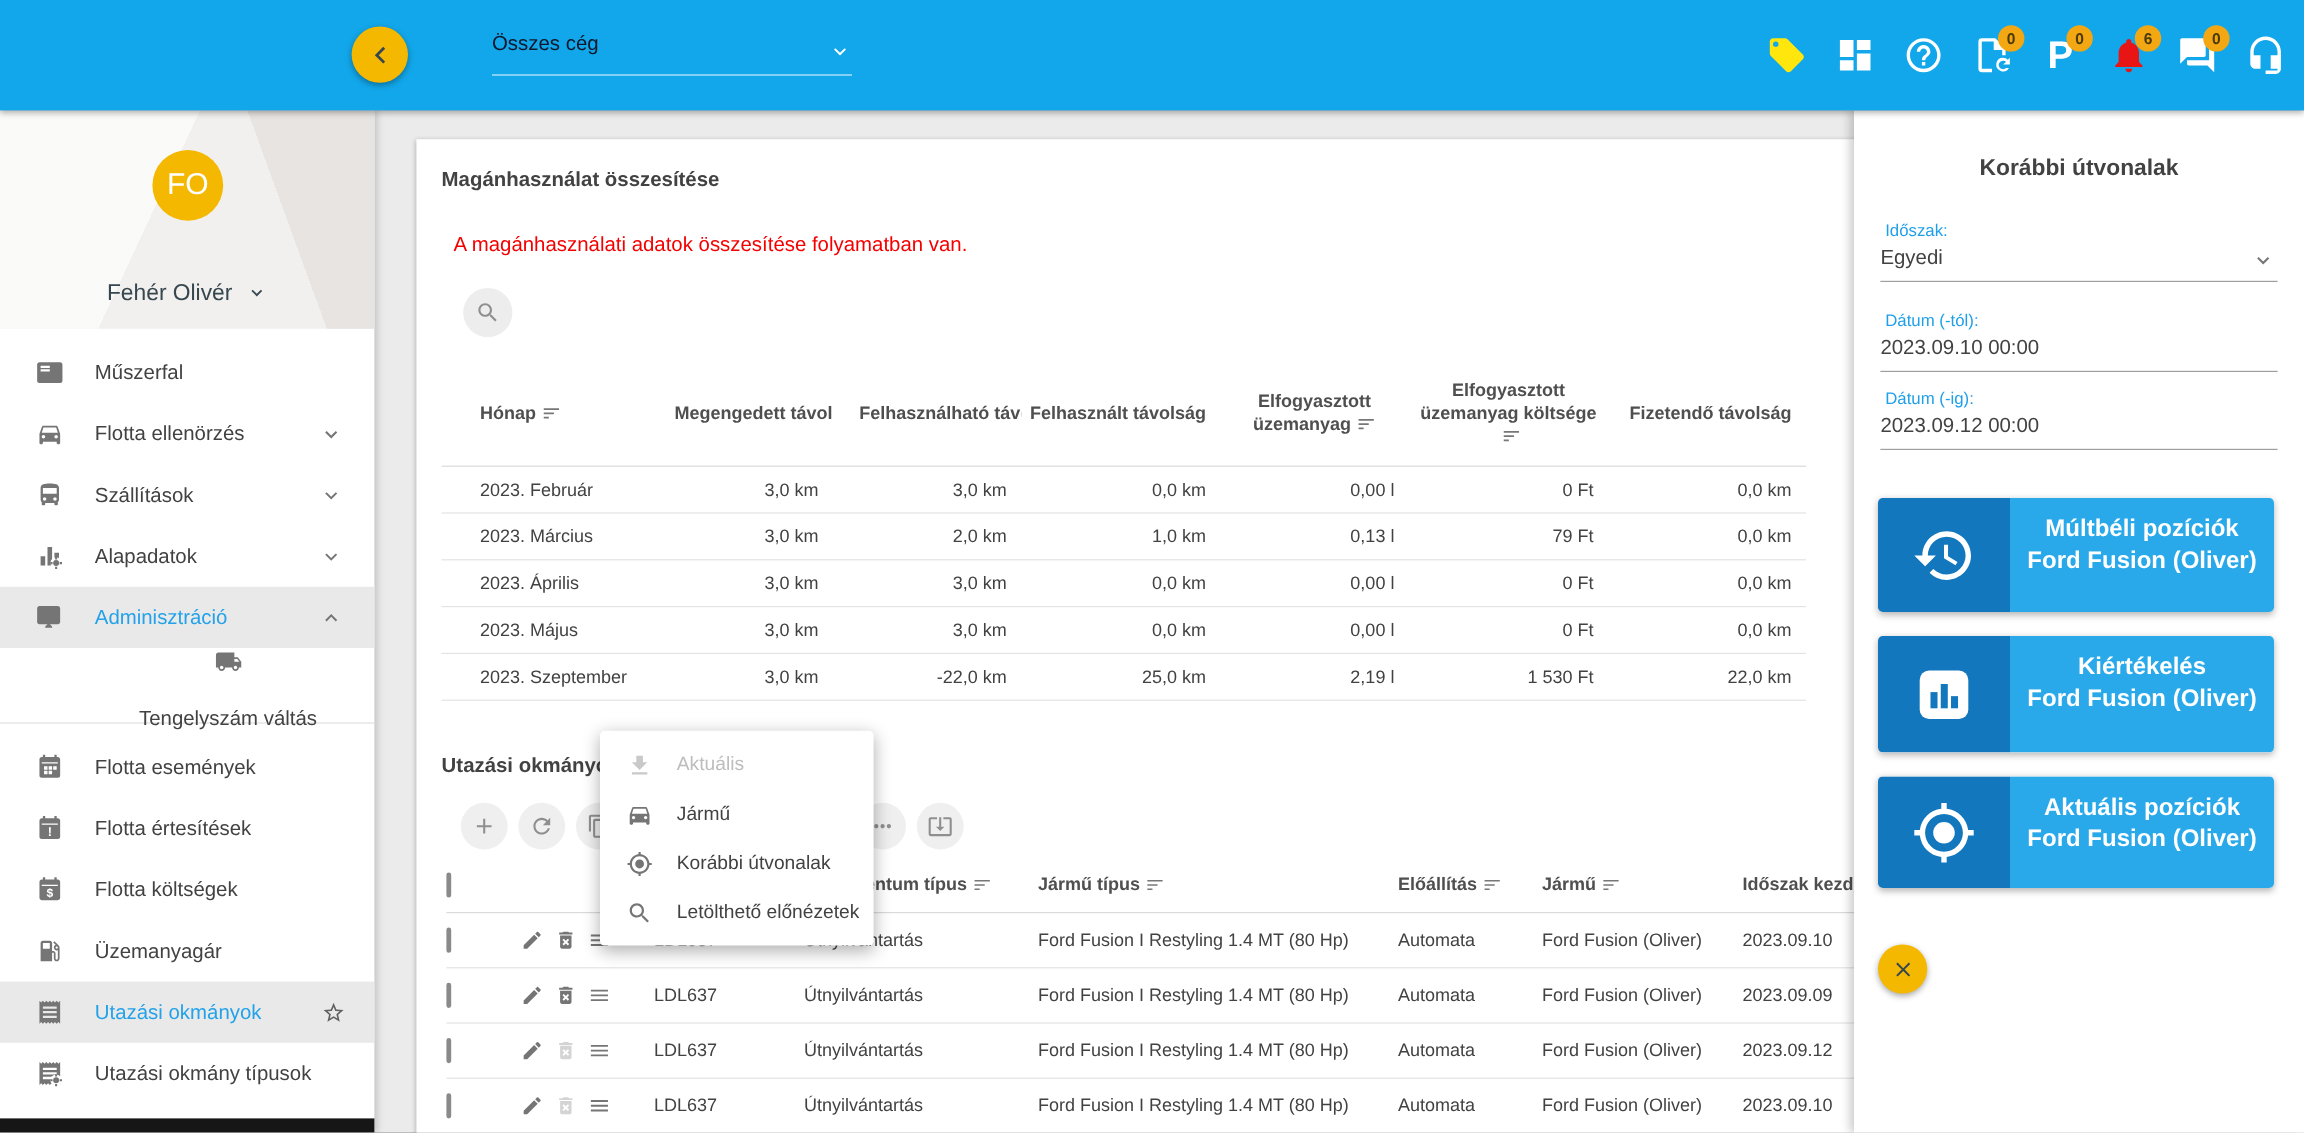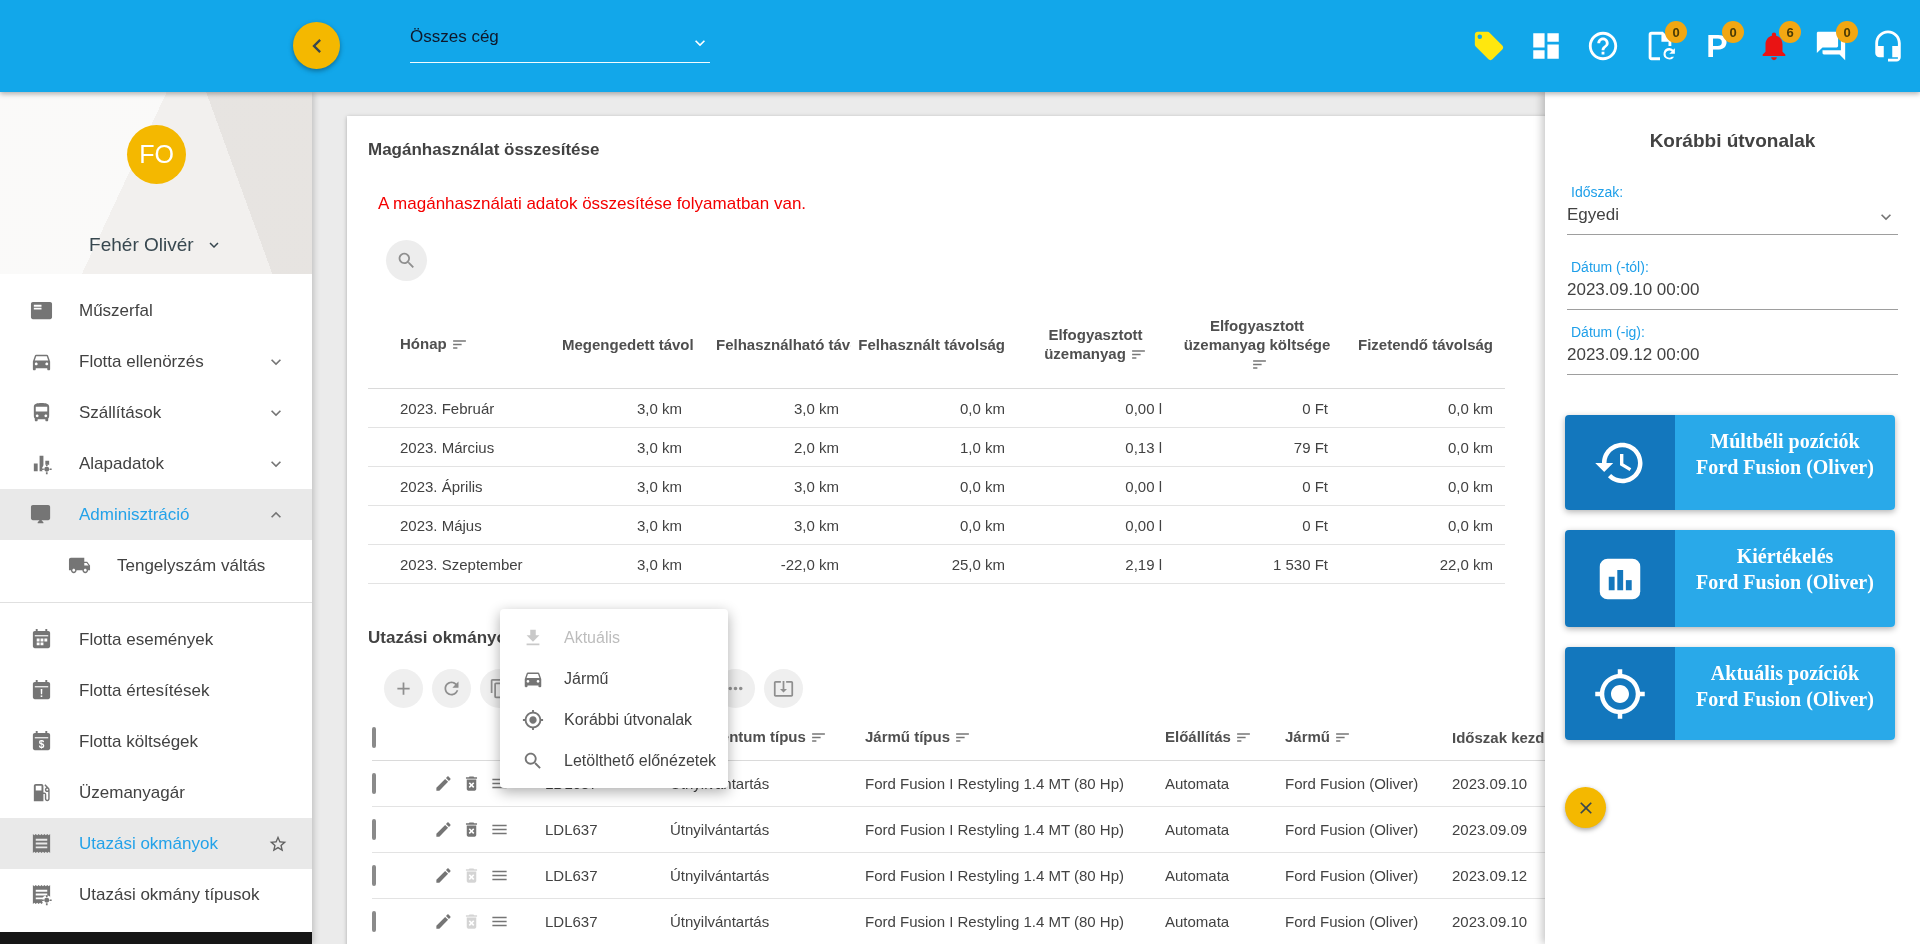--- a/index.html
+++ b/index.html
@@ -40,21 +40,21 @@
             background:#F4B800; color:#fff; font-size:25px; display:flex; align-items:center;
             justify-content:center; cursor:pointer; }
   .profile-name { position:absolute; bottom:18px; width:100%; text-align:center; font-size:19px;
                   color:#37474F; cursor:pointer; }
   .profile-name svg { width:18px; height:18px; fill:#37474F; vertical-align:-3px; margin-left:6px; }
   .menu { margin-top:11px; }
   .mitem { height:51px; display:flex; align-items:center; padding-left:30px; gap:26px;
            font-size:17px; color:#424242; cursor:pointer; position:relative; white-space:nowrap; }
   .mitem svg.micon { width:23px; height:23px; fill:#757575; flex:none; }
   .mitem.active { background:#E9E9E9; color:#23A2E9; }
-  .mitem.sub { padding-left:68px; }
+  .mitem.sub { padding-left:68px;flex-direction:column; }
   .mitem .chev { position:absolute; right:26px; width:20px; height:20px; fill:#757575; }
   .mitem .star { position:absolute; right:24px; width:20px; height:20px; fill:#616161; }
   .mdivider { height:1px; background:#E0E0E0; margin:11px 0; }
   .bottom-strip { position:absolute; bottom:0; left:0; width:100%; height:12px; background:#161616; }
 
   
   .card { position:absolute; left:347px; top:116px; width:1573px; height:1000px; background:#fff;
           box-shadow:0 1px 4px rgba(0,0,0,.28); }
   .card-title { position:absolute; left:21px; top:24px; font-size:17px; font-weight:bold; color:#424242; }
   .notice { position:absolute; left:31px; top:78px; font-size:17px; color:#F40000; }
@@ -100,21 +100,21 @@
   
   .rpanel { position:absolute; right:0; top:92px; width:375px; bottom:0; background:#fff;
             box-shadow:-3px 0 8px rgba(0,0,0,.22); z-index:45; }
   .rp-title { position:absolute; top:38px; width:100%; text-align:center; font-size:19px;
               font-weight:bold; color:#424242; }
   .rp-label { position:absolute; left:26px; font-size:14px; color:#1E9FE9; }
   .rp-value { position:absolute; left:22px; right:22px; font-size:17px; color:#424242;
               border-bottom:1px solid #9E9E9E; padding-bottom:9px; cursor:pointer; }
   .rp-value .chev { position:absolute; right:2px; top:2px; width:20px; height:20px; fill:#757575; }
   .rp-btn { position:absolute; left:20px; width:330px; border-radius:4px; overflow:hidden;
-            display:flex; box-shadow:0 2px 6px rgba(0,0,0,.3); cursor:pointer;font-family:Liberation Serif, serif; }
+            display:flex; box-shadow:0 2px 6px rgba(0,0,0,.3); cursor:pointer; }
   .rp-btn .ic { width:110px; background:#1377BD; display:flex; align-items:center; justify-content:center; }
   .rp-btn .ic svg { width:54px; height:54px; fill:#fff; }
   .rp-btn .tx { flex:1; background:#29A9E9; color:#fff; font-size:20px; font-weight:bold;
                 text-align:center; padding:13px 6px 0; line-height:26px; }
   .rp-fab { position:absolute; left:20px; top:695px; width:41px; height:41px; border-radius:50%;
             background:#F4B800; box-shadow:0 2px 5px rgba(0,0,0,.35); display:flex; align-items:center;
             justify-content:center; cursor:pointer; font-size:19px; font-weight:bold; color:#37474F; }
 </style>
 </head>
 <body>

